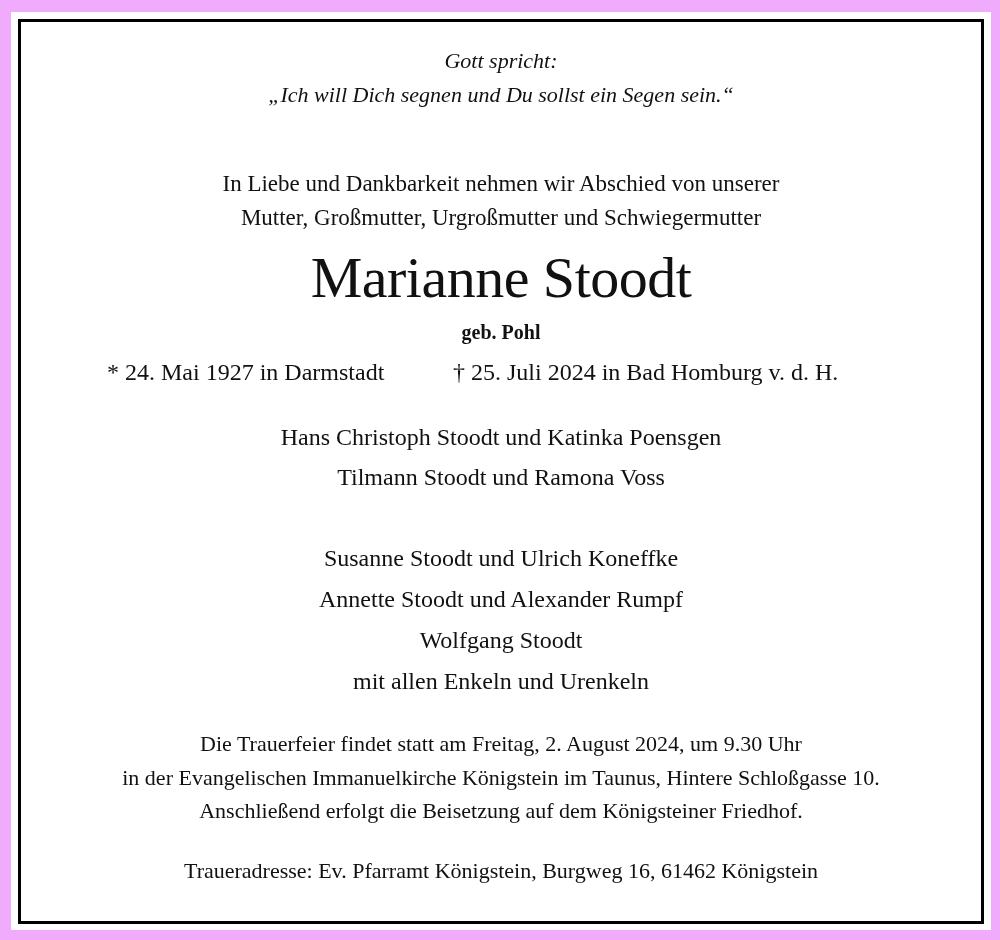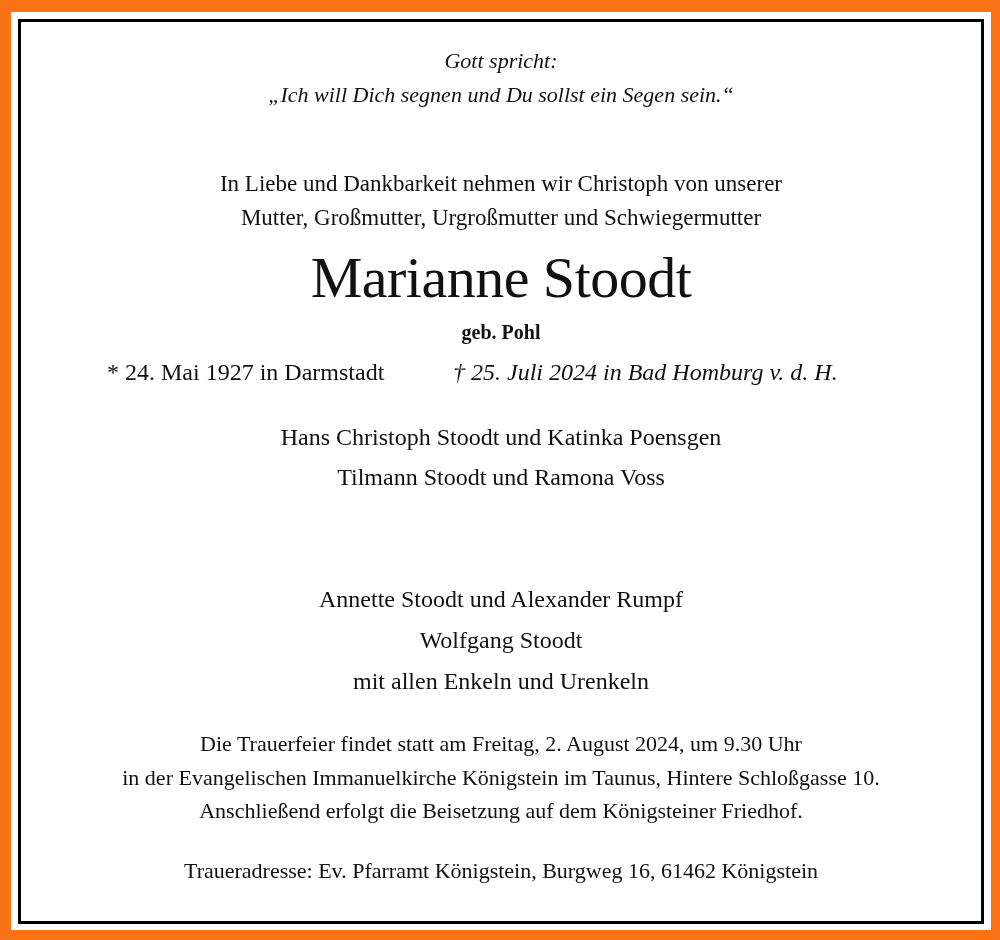--- a/index.html
+++ b/index.html
@@ -1,19 +1,19 @@
 <!DOCTYPE html>
 <html><head>
   <meta charset="utf-8">
   <style>
     html, body { margin: 0; padding: 0; background: #ffffff; }
     body { width: 1000px; height: 940px; overflow: hidden; position: relative; }
     .outer-frame {
       position: absolute; left: 0; top: 0; width: 1000px; height: 940px;
-      box-sizing: border-box; background: #f97316;
+      box-sizing: border-box; background: #f0abfc;
       padding: 12px 9px 10px 11px;
     }
     .gap-frame {
       width: 100%; height: 100%; box-sizing: border-box; background: #fff;
       padding: 7px 7px 6px 7px;
     }
     .inner-frame {
       width: 100%; height: 100%; box-sizing: border-box;
       border: 3px solid #000; background: #fff; position: relative;
     }
@@ -26,47 +26,48 @@
     .ital { font-style: italic; }
     .motto { font-size: 22px; }
     .intro { font-size: 23px; }
     .name { font-size: 58px; letter-spacing: -0.5px; }
     .born { font-size: 20px; font-weight: bold; }
     .dates { font-size: 24px; }
     .family { font-size: 24px; }
     .service { font-size: 22px; }
     .addr { font-size: 22px; }
     .date-left { position: absolute; left: 86px; }
-    .date-right { position: absolute; left: 432px; font-style: italic; }
+    .date-right { position: absolute; left: 432px; }
   </style>
 </head>
 <body>
 
 <div class="outer-frame">
   <div class="gap-frame">
     <div class="inner-frame">
 
       <div class="content">
 
         <div class="line ital motto" style="top:26px;">Gott spricht:</div>
         <div class="line ital motto" style="top:60px;">„Ich will Dich segnen und Du sollst ein Segen sein.“</div>
 
-        <div class="line intro" style="top:149px;">In Liebe und Dankbarkeit nehmen wir Christoph von unserer</div>
+        <div class="line intro" style="top:149px;">In Liebe und Dankbarkeit nehmen wir Abschied von unserer</div>
         <div class="line intro" style="top:183px;">Mutter, Großmutter, Urgroßmutter und Schwiegermutter</div>
 
         <div class="line name" style="top:222px;">Marianne Stoodt</div>
         <div class="line born" style="top:299px;">geb. Pohl</div>
 
         <div class="line dates" style="top:337px; height:28px;">
           <span class="date-left">* 24. Mai 1927 in Darmstadt</span>
           <span class="date-right">† 25. Juli 2024 in Bad Homburg v. d. H.</span>
         </div>
 
         <div class="line family" style="top:402px;">Hans Christoph Stoodt und Katinka Poensgen</div>
         <div class="line family" style="top:442px;">Tilmann Stoodt und Ramona Voss</div>
+        <div class="line family" style="top:523px;">Susanne Stoodt und Ulrich Koneffke</div>
         <div class="line family" style="top:564px;">Annette Stoodt und Alexander Rumpf</div>
         <div class="line family" style="top:605px;">Wolfgang Stoodt</div>
         <div class="line family" style="top:646px;">mit allen Enkeln und Urenkeln</div>
 
         <div class="line service" style="top:709px;">Die Trauerfeier findet statt am Freitag, 2. August 2024, um 9.30 Uhr</div>
         <div class="line service" style="top:743px;">in der Evangelischen Immanuelkirche Königstein im Taunus, Hintere Schloßgasse 10.</div>
         <div class="line service" style="top:776px;">Anschließend erfolgt die Beisetzung auf dem Königsteiner Friedhof.</div>
 
         <div class="line addr" style="top:836px;">Traueradresse: Ev. Pfarramt Königstein, Burgweg 16, 61462 Königstein</div>
 

